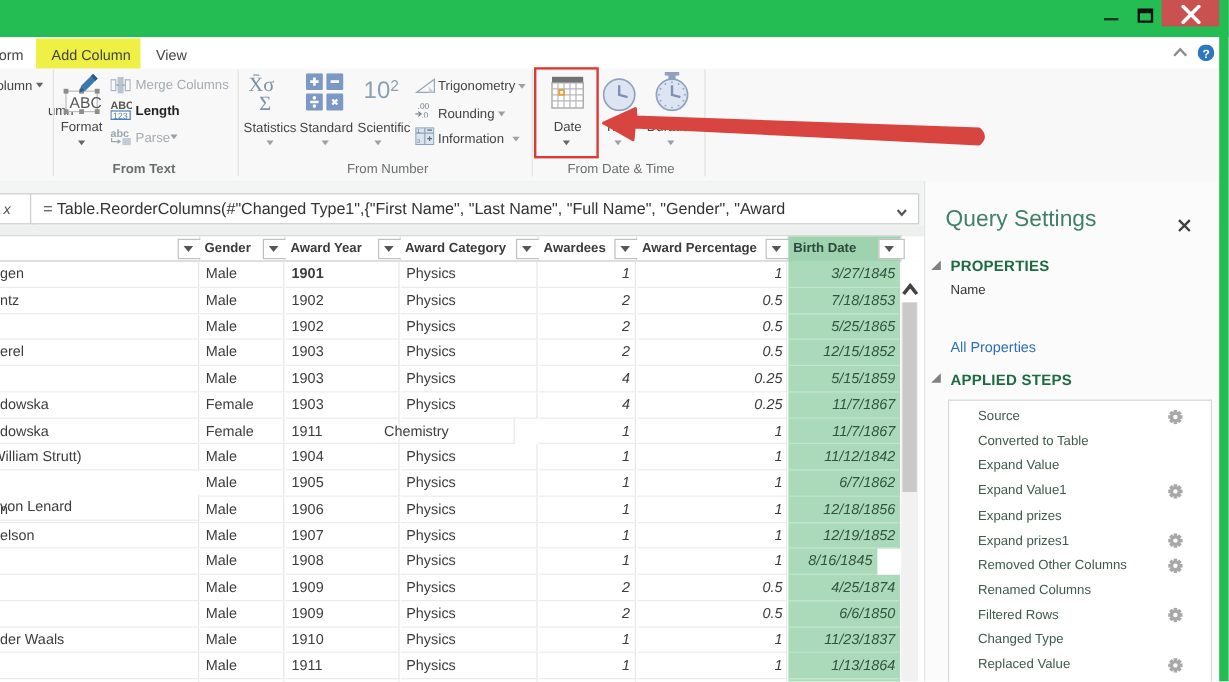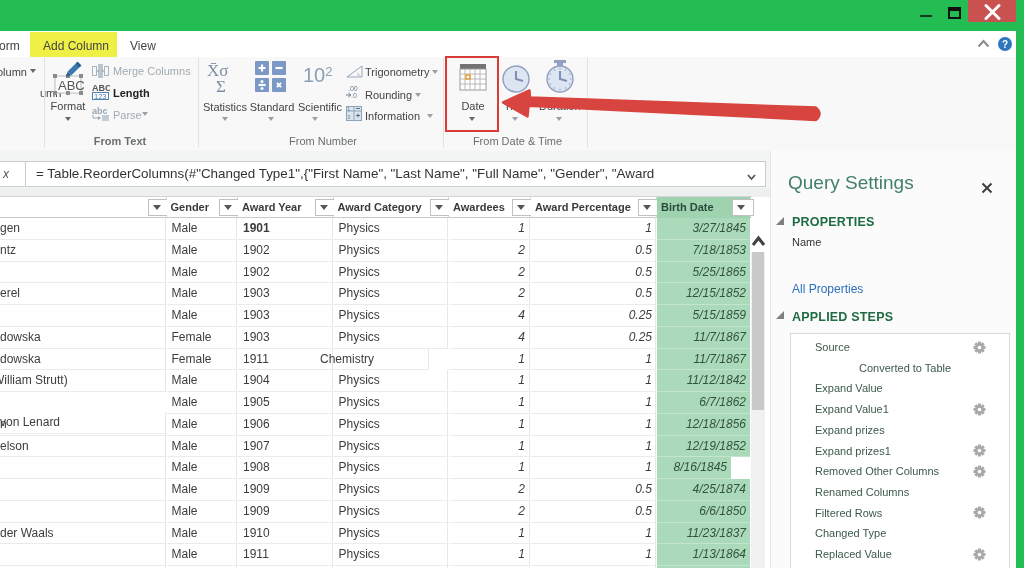--- a/index.html
+++ b/index.html
@@ -394,21 +394,21 @@
       <div class="abs gear" style="top:340.5px;"><svg width="13" height="13" viewBox="0 0 12 12">
           <g fill="#a8a8a8">
             <rect x="4.6" y="0.5" width="2.8" height="11"></rect>
             <rect x="0.5" y="4.6" width="11" height="2.8"></rect>
             <rect x="4.6" y="0.5" width="2.8" height="11" transform="rotate(45 6 6)"></rect>
             <rect x="0.5" y="4.6" width="11" height="2.8" transform="rotate(45 6 6)"></rect>
             <circle cx="6" cy="6" r="4"></circle>
           </g>
           <circle cx="6" cy="6" r="1.7" fill="#fafbfa"></circle>
         </svg></div>
-      <div class="abs step" style="top:357.7px;margin-left:44px;">Converted to Table</div>
+      <div class="abs step" style="top:357.7px;">Converted to Table</div>
       <div class="abs step" style="top:378.4px;">Expand Value</div>
       <div class="abs step" style="top:399.1px;">Expand Value1</div>
       <div class="abs gear" style="top:402.6px;"><svg width="13" height="13" viewBox="0 0 12 12">
           <g fill="#a8a8a8">
             <rect x="4.6" y="0.5" width="2.8" height="11"></rect>
             <rect x="0.5" y="4.6" width="11" height="2.8"></rect>
             <rect x="4.6" y="0.5" width="2.8" height="11" transform="rotate(45 6 6)"></rect>
             <rect x="0.5" y="4.6" width="11" height="2.8" transform="rotate(45 6 6)"></rect>
             <circle cx="6" cy="6" r="4"></circle>
           </g>

